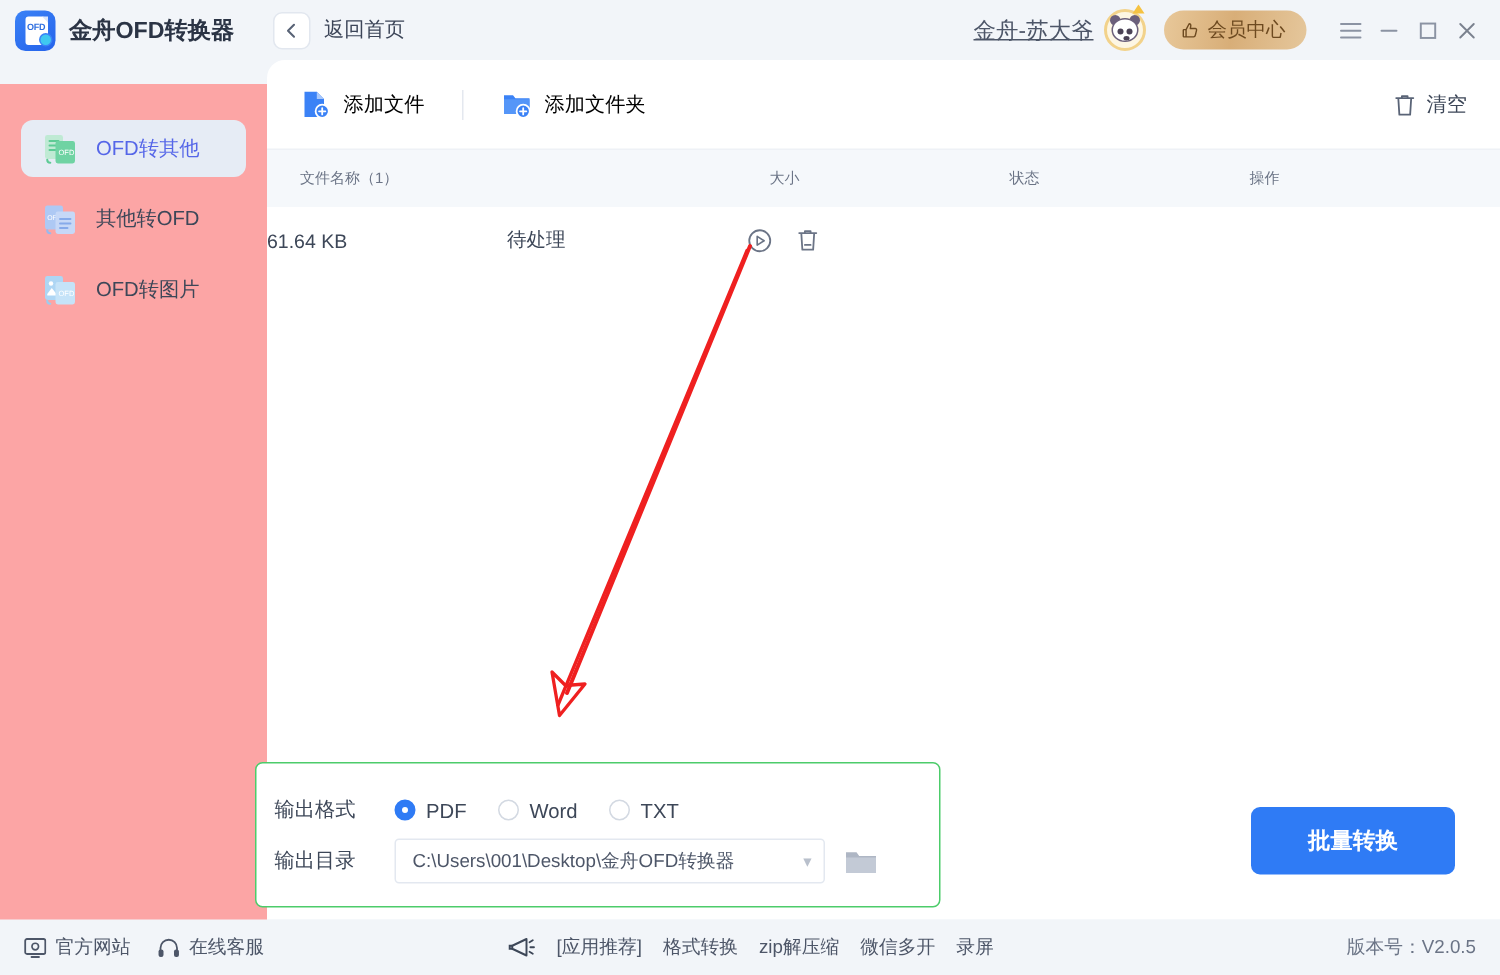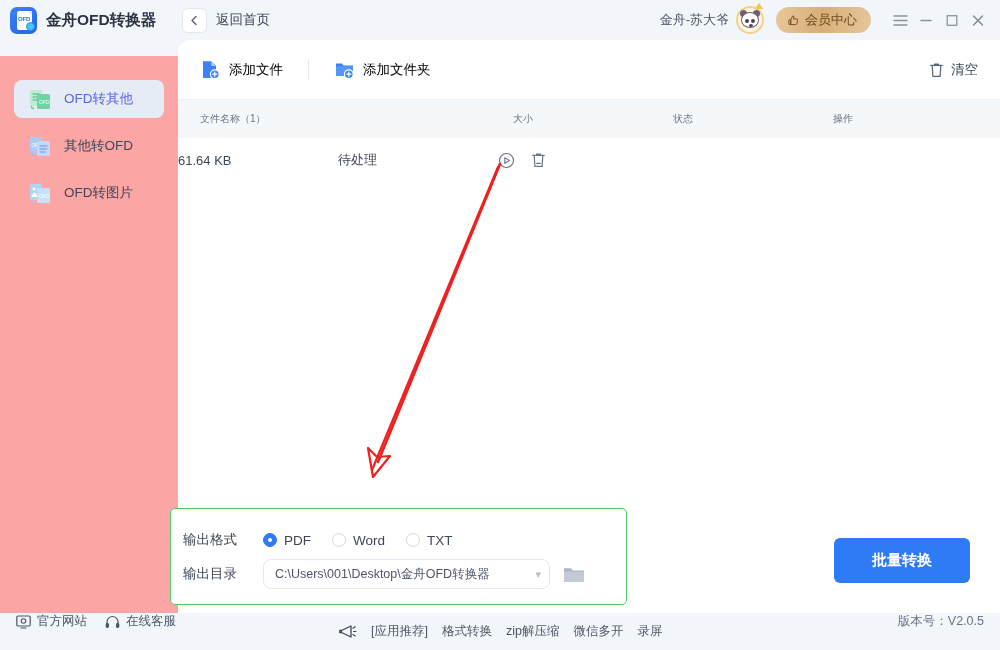--- a/index.html
+++ b/index.html
@@ -92,25 +92,26 @@
     white-space: nowrap;
   }
 
   .tb-right {
     margin-left: auto;
     display: flex; align-items: center;
     gap: 0;
     padding-right: 9px;
   }
   .username {
-    font-size: 13px;
+    font-size: 15px;
     color: #4d5costa;
     color: #4d5668;
     white-space: nowrap;
     margin-right: 7px;
+    text-decoration: underline;
   }
   .avatar {
     width: 28px; height: 28px;
     border-radius: 50%;
     background: #fdf6e3;
     border: 2px solid #f2d28a;
     position: relative;
     margin-right: 12px;
     flex: 0 0 auto;
     overflow: visible;
@@ -319,21 +320,21 @@
     border-radius: 50%;
     background: #ffffff;
   }
   .radio .rlabel {
     font-size: 13.5px;
     color: #3d4758;
   }
   .dir-input {
     width: 287px; height: 30px;
     border: 1px solid #e3e8f0;
-    border-radius: 8px;
+    border-radius: 3px;
     background: #fff;
     display: flex; align-items: center;
     padding: 0 8px 0 11px;
     margin-left: 10px;
     cursor: pointer;
   }
   .dir-text {
     font-size: 12.5px;
     color: #4d5668;
     white-space: nowrap;
@@ -362,21 +363,21 @@
     border: none;
     font-family: "Liberation Sans", sans-serif;
   }
 
   
   .statusbar {
     position: absolute;
     left: 0; top: 613px;
     width: 1000px; height: 37px;
     background: #f2f5f9;
-    display: flex; align-items: flex-start;
+    display: flex; align-items: center;
     font-size: 12.5px;
     color: #4d5668;
   }
   .sb-left { display: flex; align-items: center; gap: 18px; margin-left: 16px; }
   .sb-item { display: flex; align-items: center; gap: 6px; cursor: pointer; }
   .sb-center {
     position: absolute;
     left: 338px; top: 0; height: 37px;
     display: flex; align-items: center; gap: 14px;
   }

